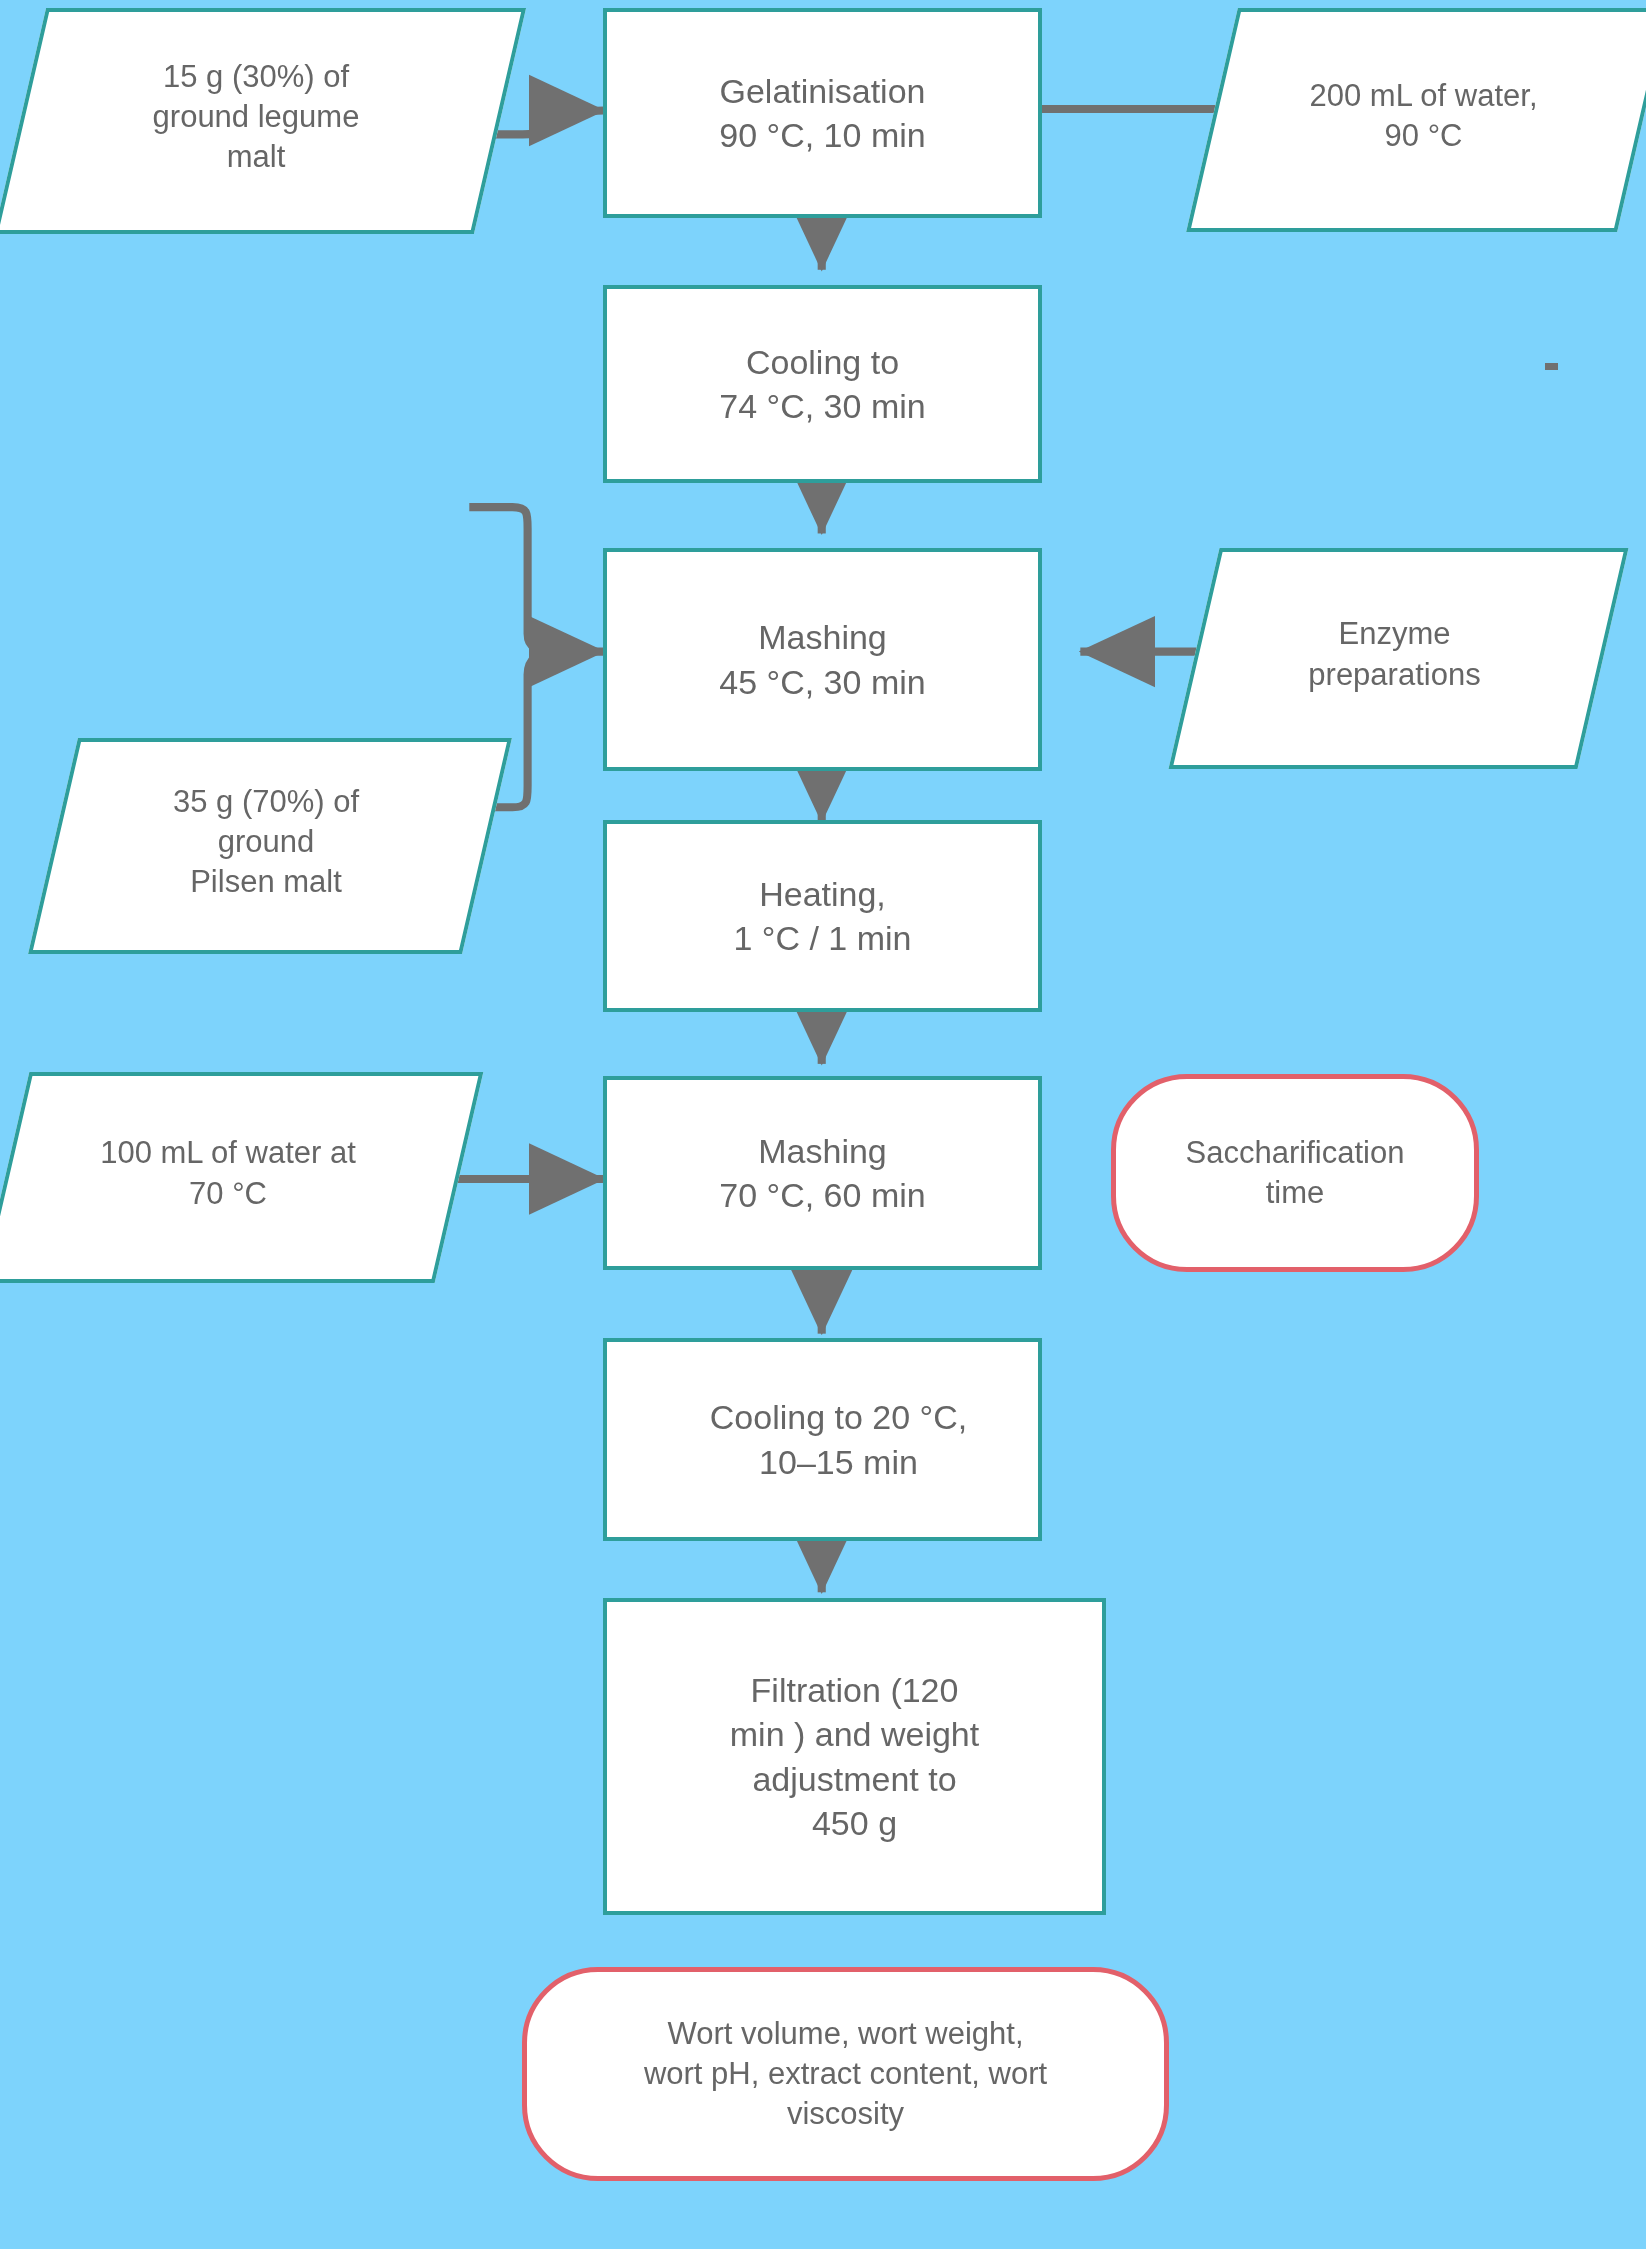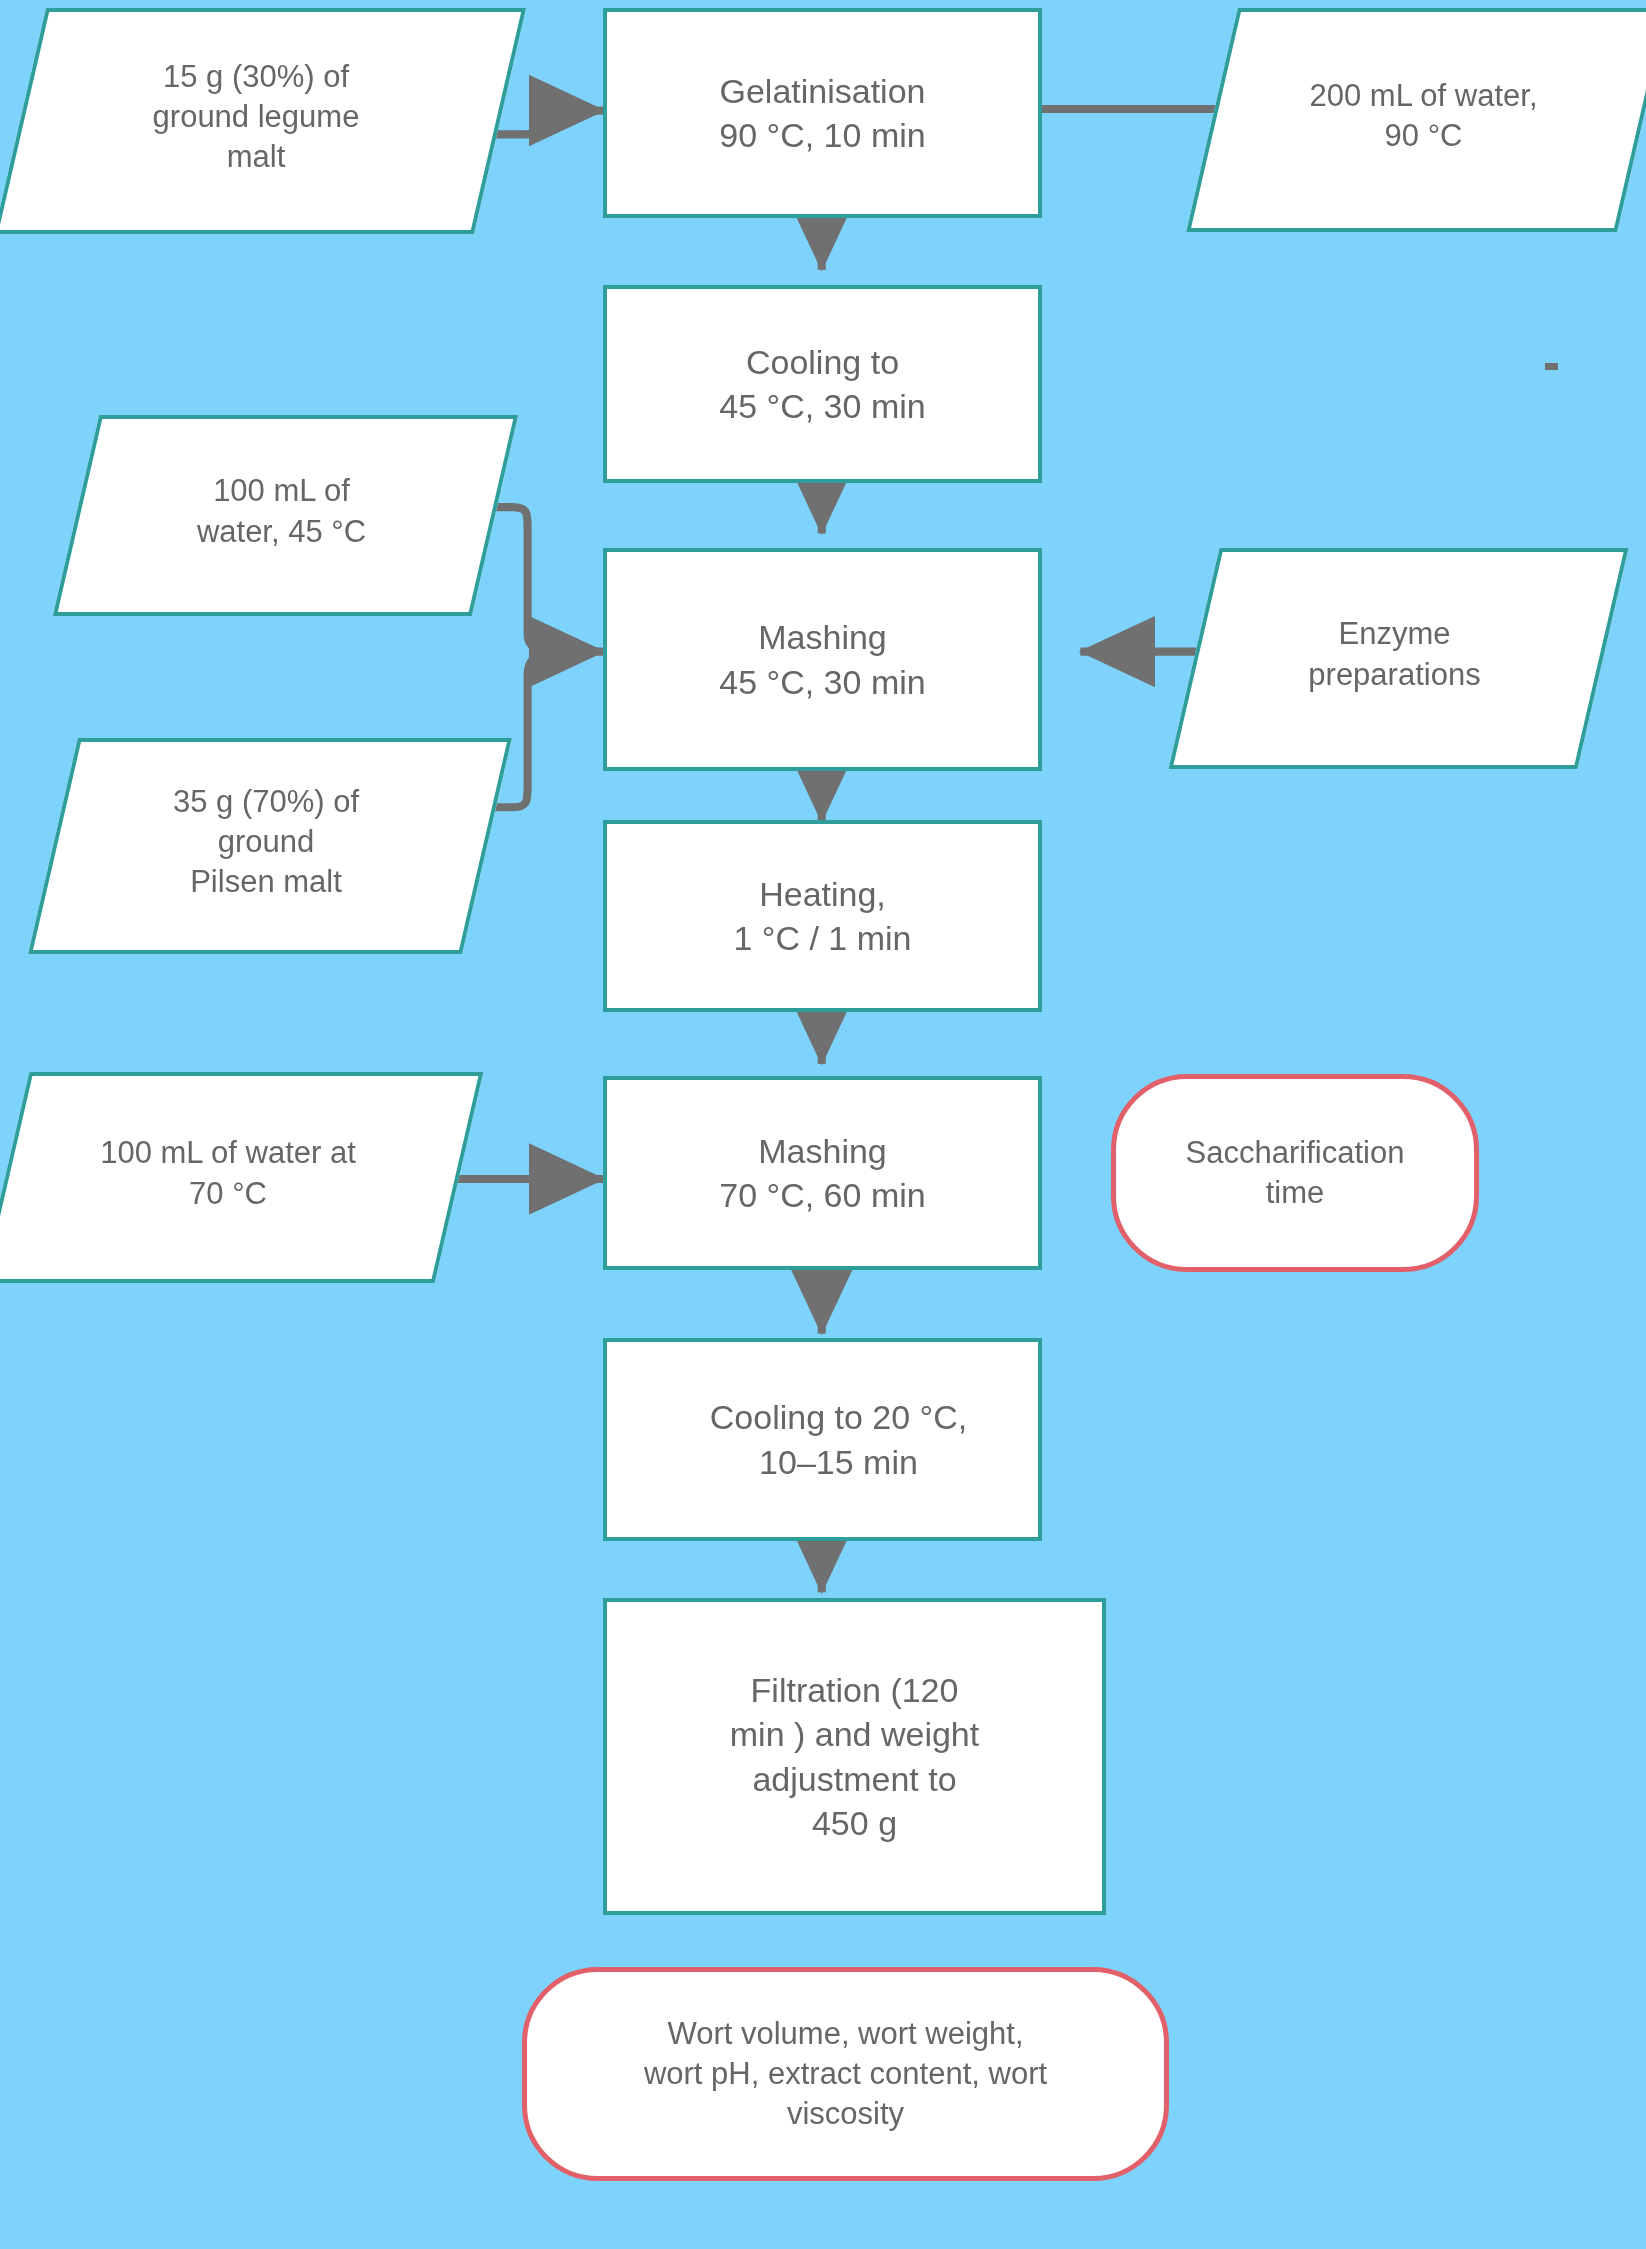--- a/index.html
+++ b/index.html
@@ -133,28 +133,23 @@
   </div>
 
   <div class="node io" style="left:1212px; top:8px; width:423px; height:216px;">
     <span class="skewbox"></span>
     <span class="iolabel">200 mL of water,
 90 °C</span>
   </div>
 
   <div class="node proc" style="left:603px; top:285px; width:439px; height:198px;">
     <span>Cooling to
-45 °C, 30 min</span>
-  </div>
-
-  <div class="node io" style="left:76px; top:415px; width:411px; height:193px;">
-    <span class="skewbox"></span>
-    <span class="iolabel">100 mL of
-water, 45 °C</span>
-  </div>
+74 °C, 30 min</span>
+  </div>
+
 
   <div class="node proc" style="left:603px; top:548px; width:439px; height:223px;">
     <span>Mashing
 45 °C, 30 min</span>
   </div>
 
   <div class="node io" style="left:1194px; top:548px; width:401px; height:213px;">
     <span class="skewbox"></span>
     <span class="iolabel">Enzyme
 preparations</span>

